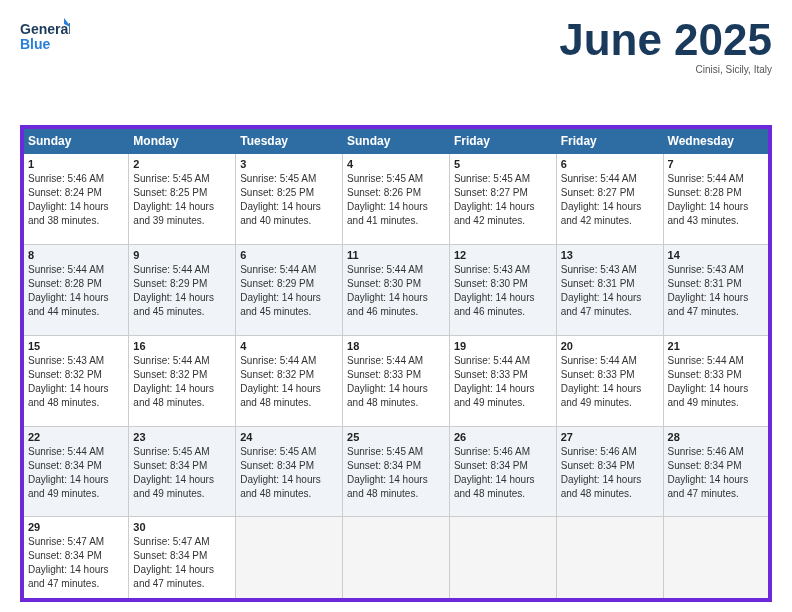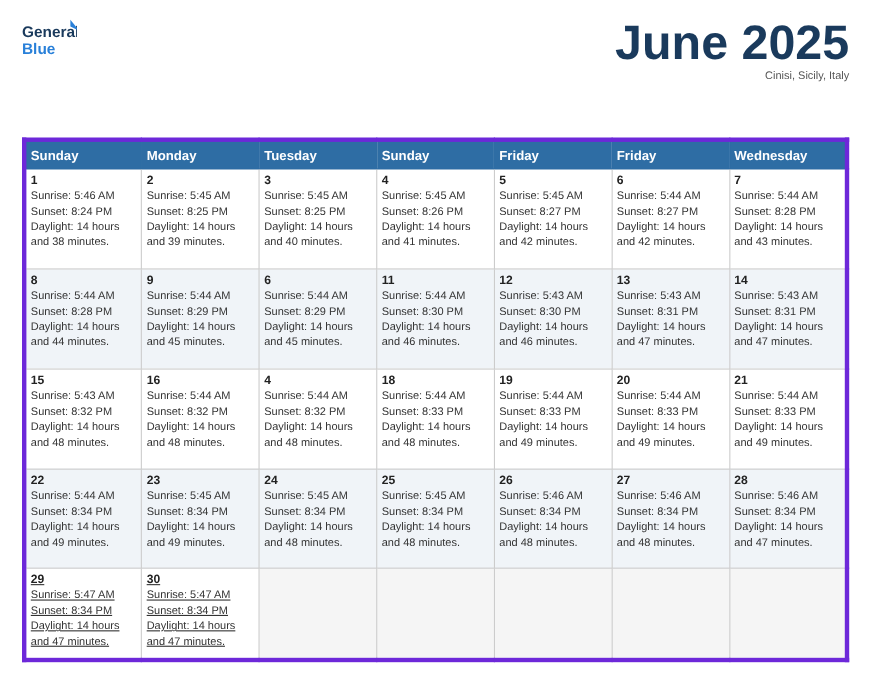--- a/index.html
+++ b/index.html
@@ -62,21 +62,20 @@
       vertical-align: top;
       border: 1px solid #ccc;
       padding: 4px 4px;
       font-size: 9px;
       color: #333;
       background: #fff;
       height: 88px;
     }
     .calendar tr:last-child td {
       height: 70px;
-      text-decoration: underline;
     }
     .day-num {
       font-size: 11px;
       font-weight: bold;
       display: block;
       margin-bottom: 2px;
       color: #222;
     }
     .day-info {
       font-size: 10px;

